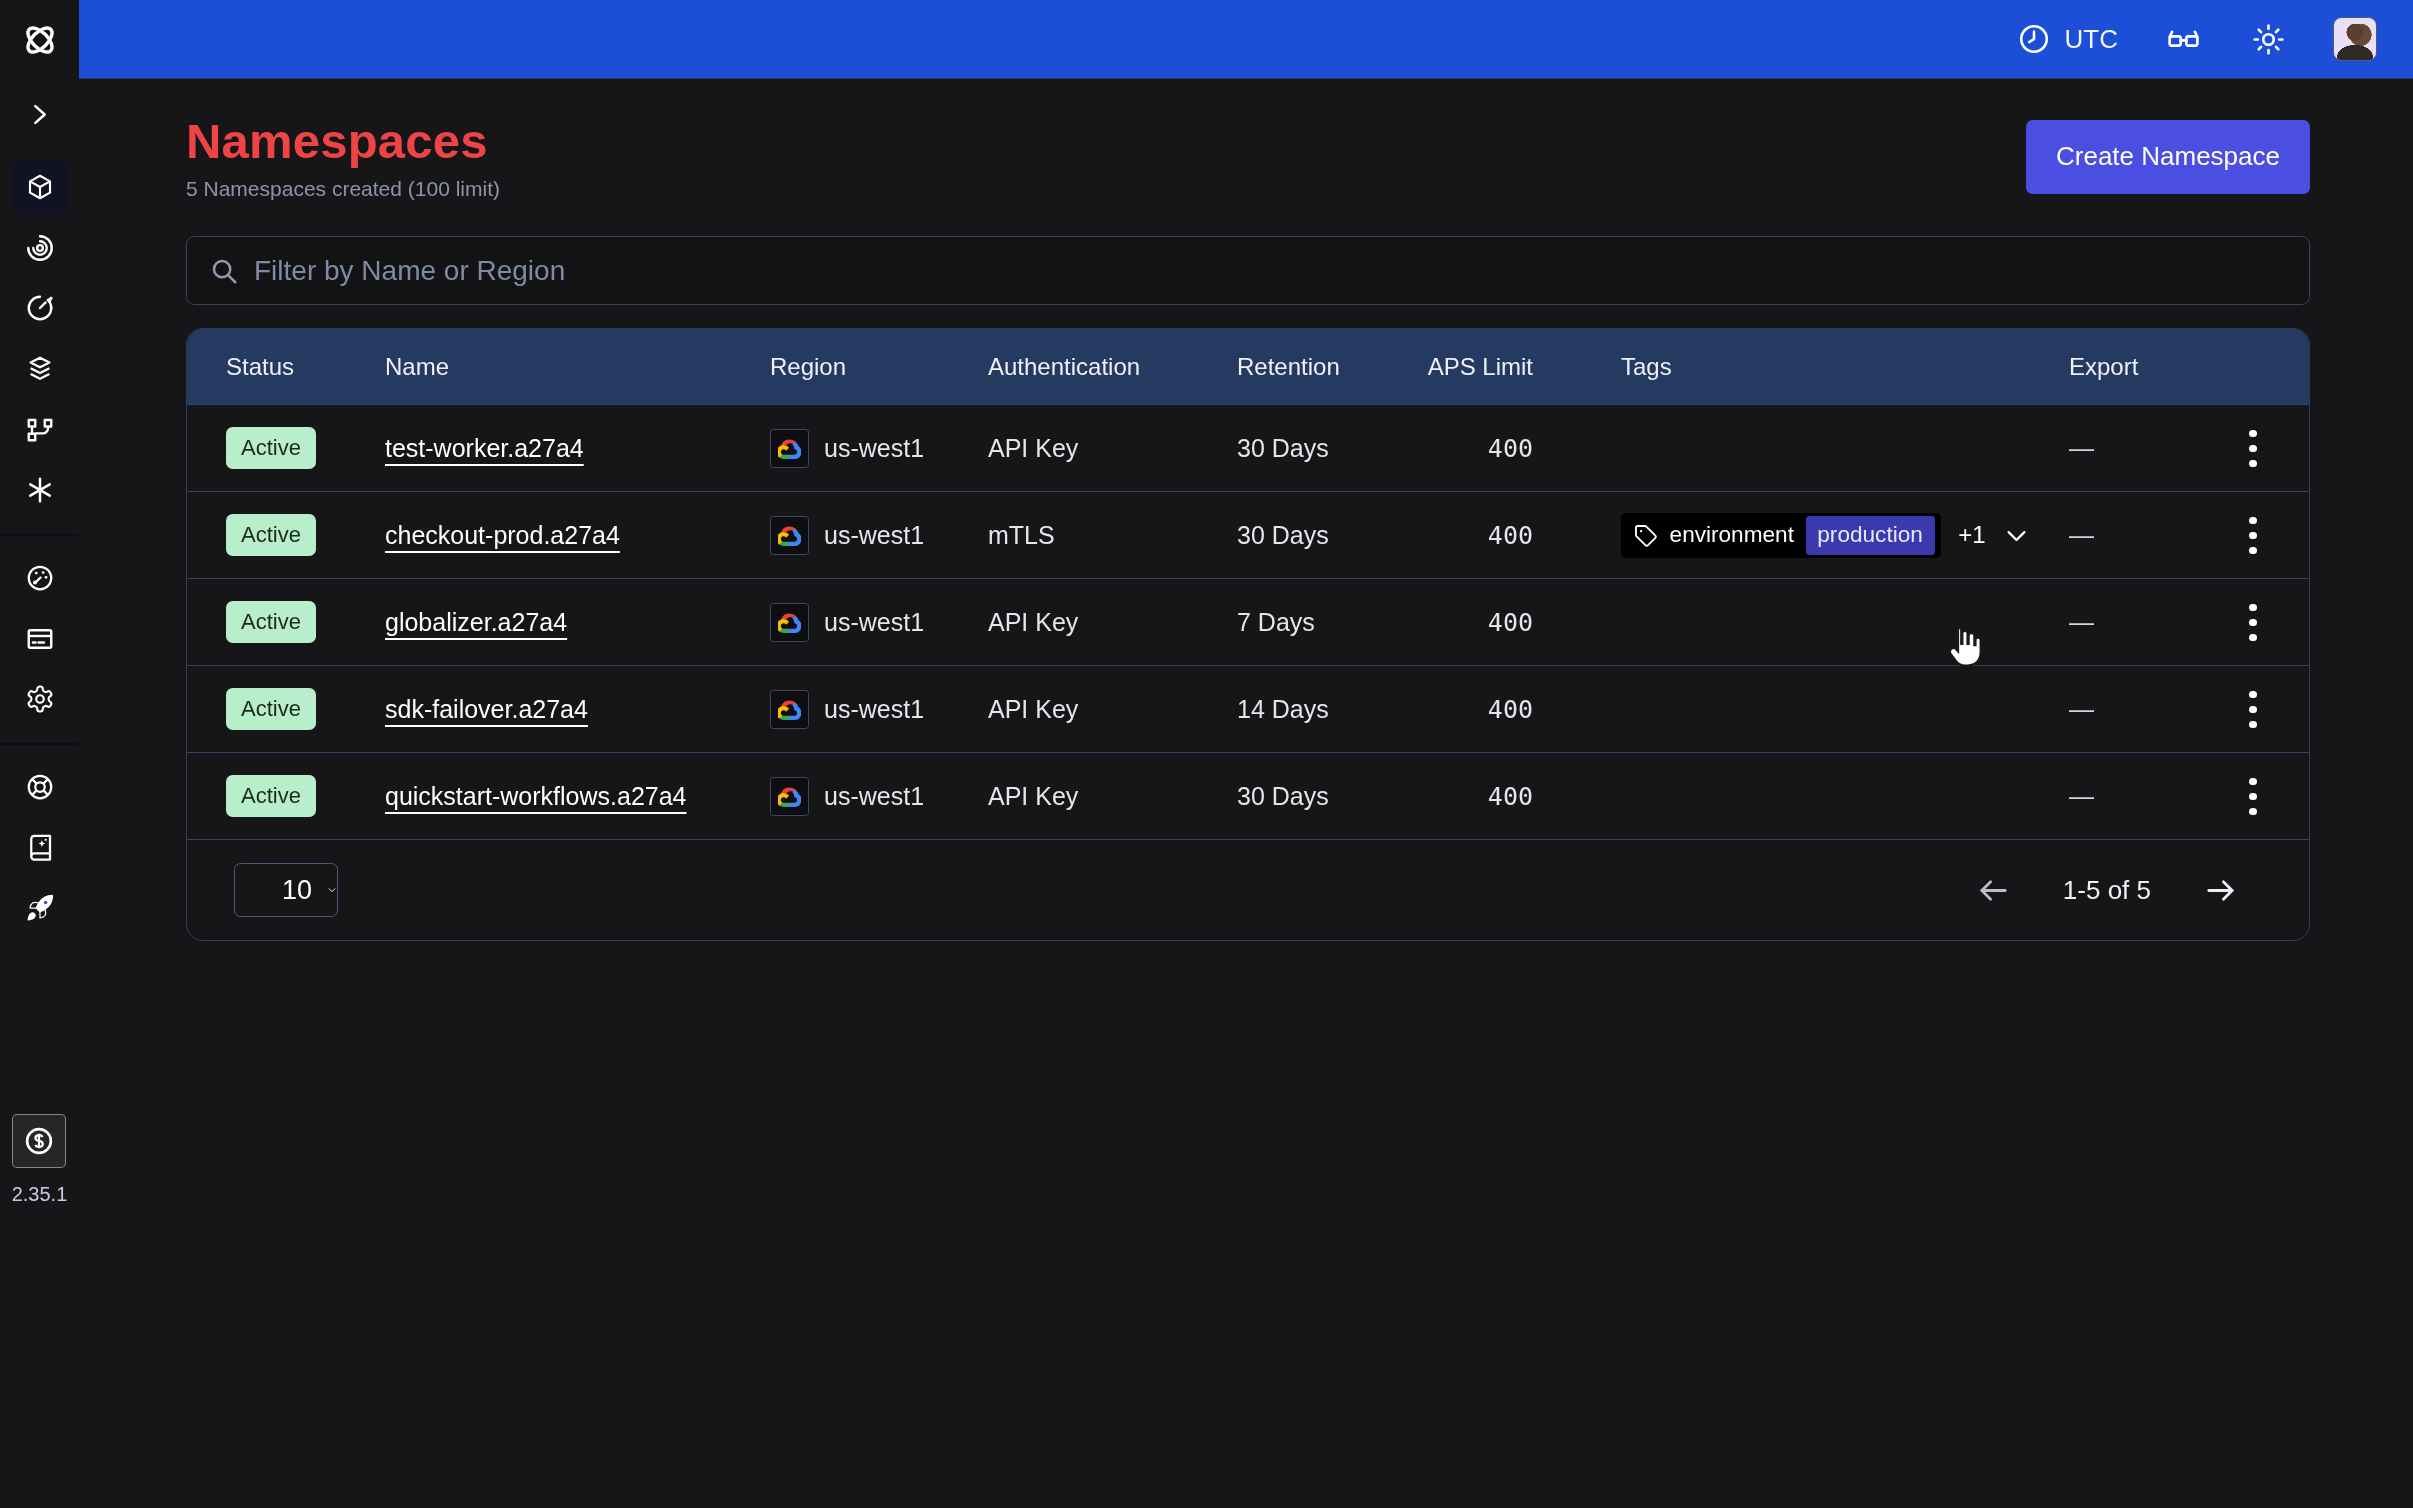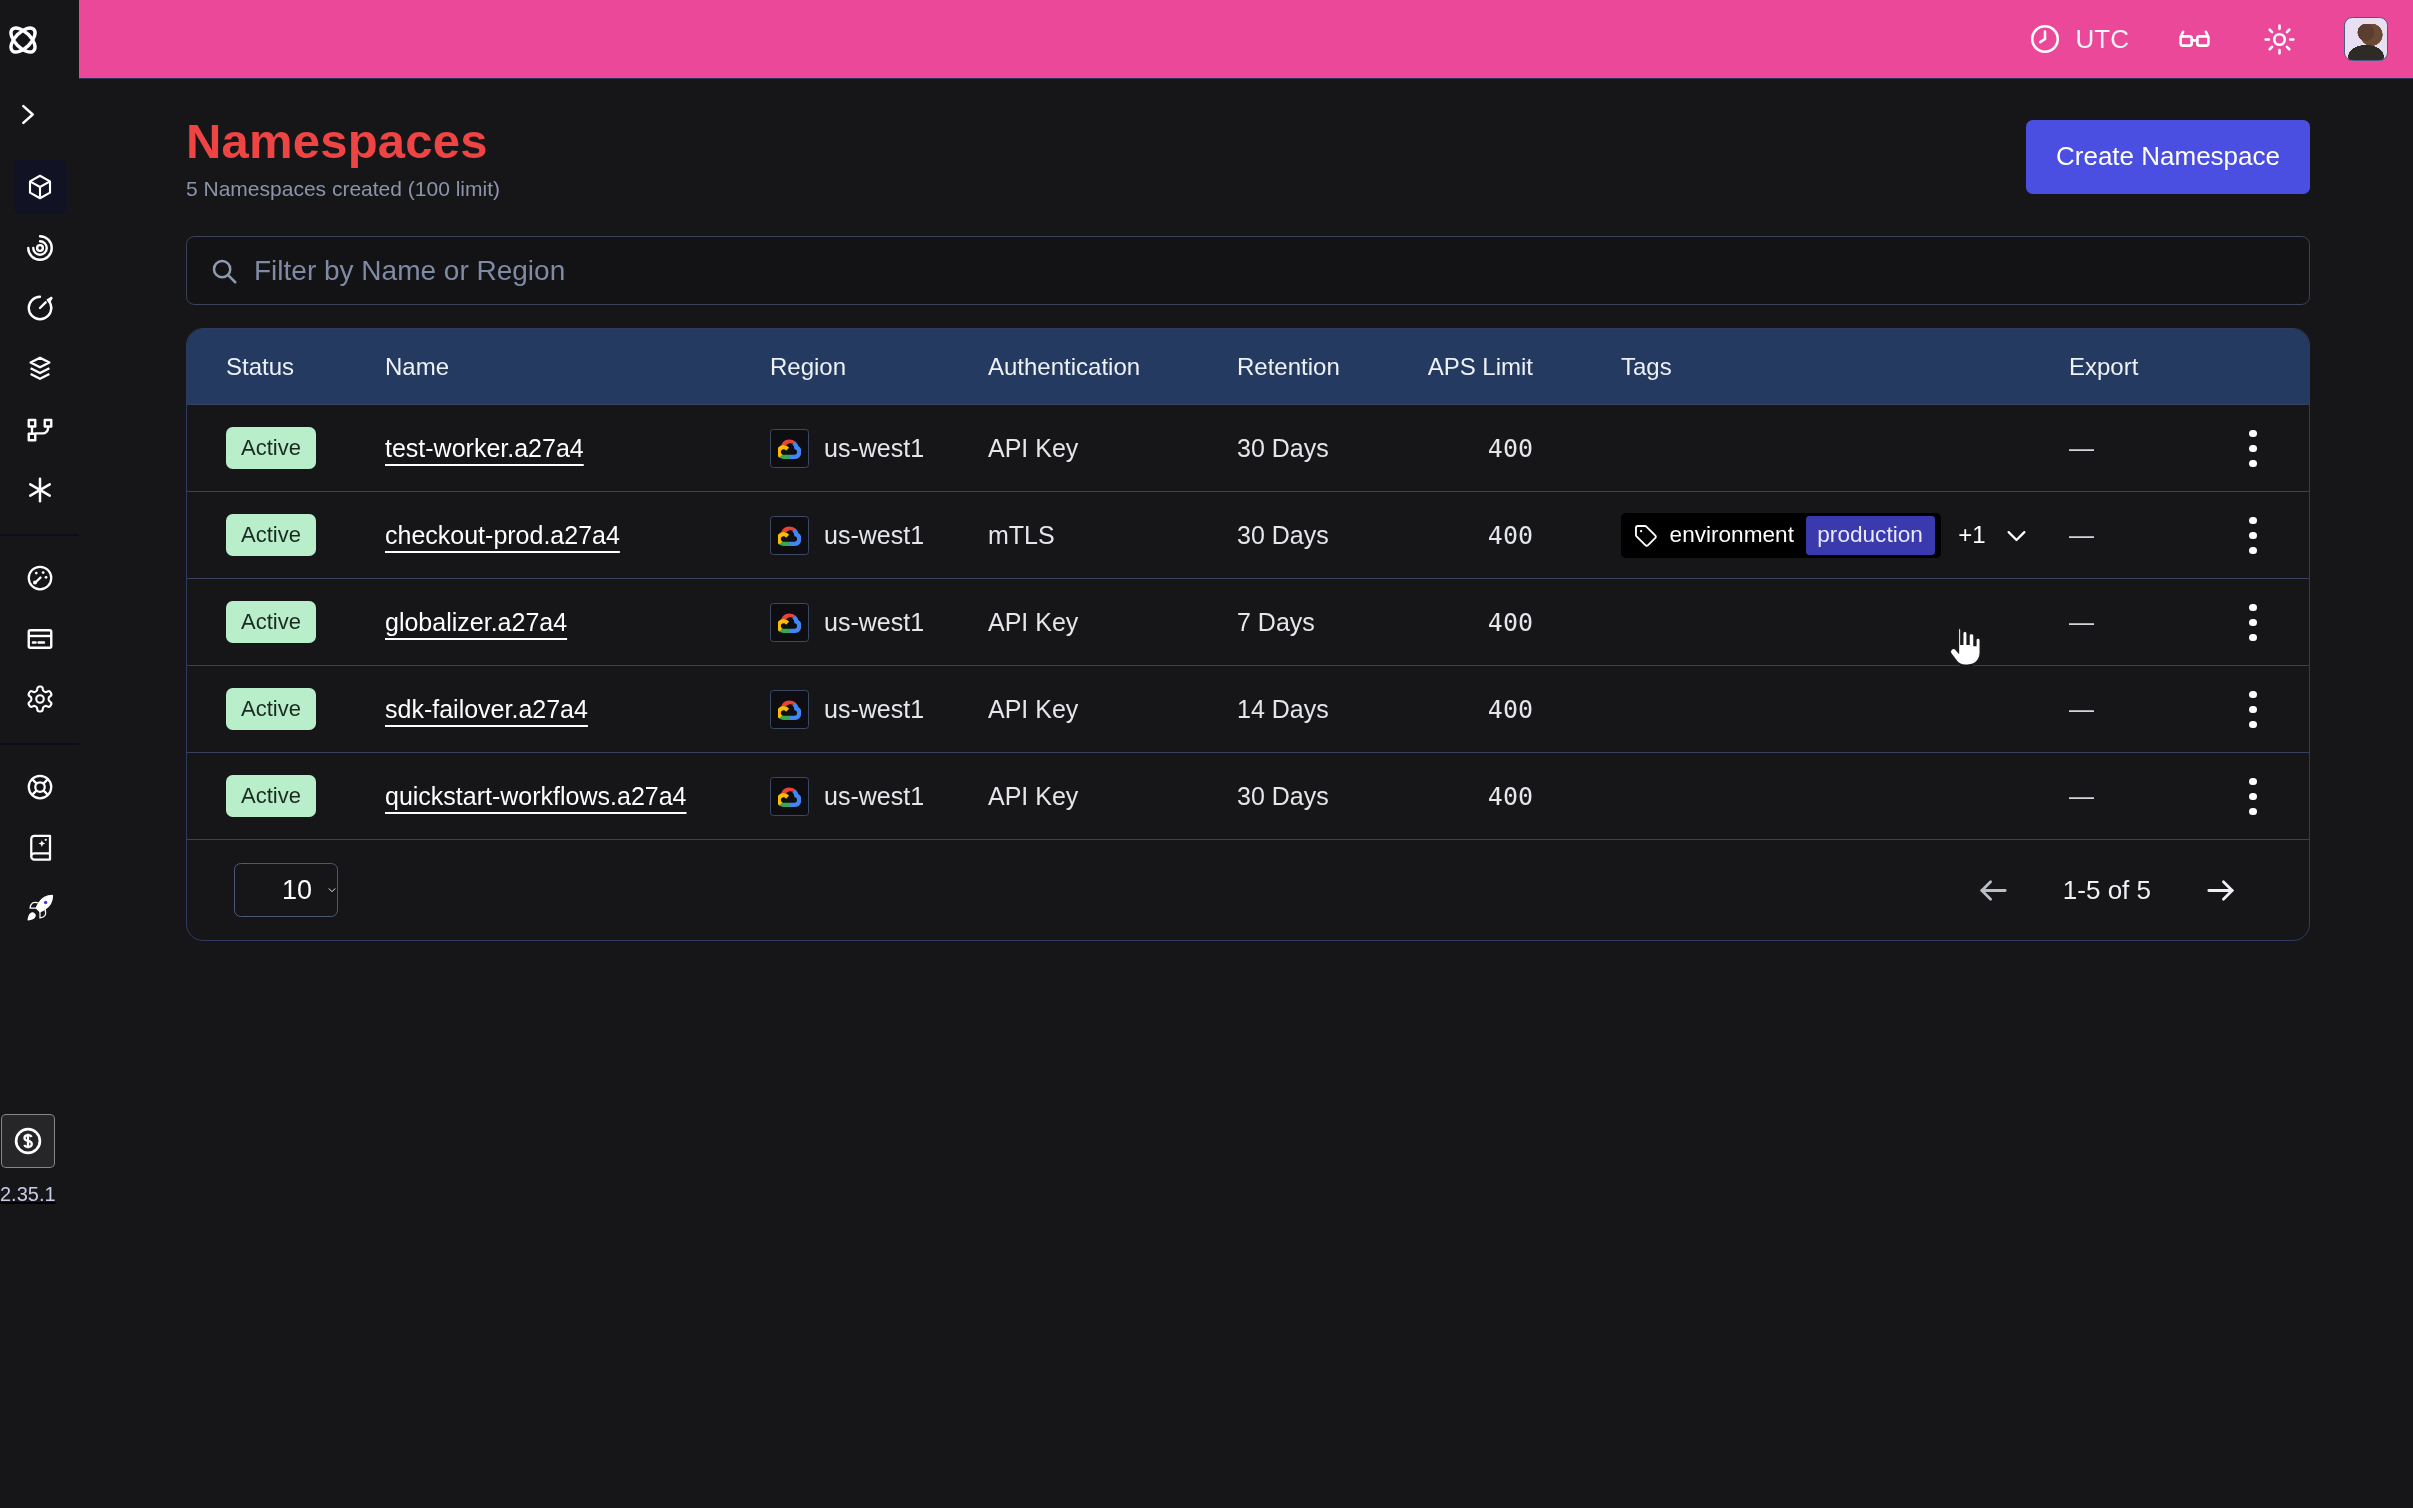--- a/index.html
+++ b/index.html
@@ -2,37 +2,37 @@
 <html style="font-size:13.4px"><head>
 <meta charset="utf-8">
 <style>
   * { margin:0; padding:0; box-sizing:border-box; }
   html,body { width:2413px; height:1508px; background:#161619; font-family:"Liberation Sans", sans-serif; overflow:hidden; }
 
   
   .sidebar {
     position:fixed; left:0; top:0; width:79px; height:1224px;
     background:linear-gradient(180deg,#4b4ce1 0%,#4547d8 45%,#373aa 0,#3336b0 68%,#272a73 85%,#1b1d41 100%);
-    display:flex; flex-direction:column; align-items:flex-start; z-index:5;text-decoration:underline;
+    display:flex; flex-direction:column; align-items:center; z-index:5;
   }
   .side-logo { margin-top:17px; width:45px; height:45px; display:flex; align-items:center; justify-content:center; }
   .side-chevron { margin-top:34px; width:54px; height:37px; display:flex; align-items:center; justify-content:center; cursor:pointer; }
   .nav { margin-top:27px; display:flex; flex-direction:column; align-items:center; width:100%; }
   .nav-item { width:54px; height:54px; margin-bottom:6.7px; border-radius:6.7px; display:flex; align-items:center; justify-content:center; cursor:pointer; }
   .nav-item.active { background:rgba(10,12,70,.28); }
   .nav-divider { width:79px; height:1.7px; background:rgba(8,8,26,.6); margin:10px 0 15px; }
   .side-bottom { margin-top:auto; display:flex; flex-direction:column; align-items:center; }
   .promo-btn { width:54px; height:54px; border:1.7px solid rgba(255,255,255,.45); background:rgba(255,255,255,.07); border-radius:5px; display:flex; align-items:center; justify-content:center; cursor:pointer; }
   .version { color:#c7cbe8; font-size:20px; margin:15px 0 18.4px; }
 
   
   .topbar {
-    position:fixed; left:79px; right:0; top:0; height:79px; background:#ec4899;
+    position:fixed; left:79px; right:0; top:0; height:79px; background:#1d4ed8;
     border-bottom:1.7px solid #2c3757; display:flex; align-items:center; justify-content:flex-end;
-    gap:45px; padding-right:25px; z-index:4;
+    gap:45px; padding-right:36px; z-index:4;
   }
   .tz { display:flex; align-items:center; gap:13.4px; color:#f2f3f6; font-size:26px; cursor:pointer; }
   .icon-btn { display:flex; align-items:center; justify-content:center; width:40px; height:40px; cursor:pointer; }
   .avatar { width:44px; height:44px; border-radius:8.4px; border:1.7px solid #4a5a80; cursor:pointer;
     background:
       radial-gradient(circle at 50% 34%, #5a3f30 0 24%, transparent 25%),
       radial-gradient(ellipse 70% 46% at 50% 92%, #2e2a26 0 60%, transparent 61%),
       radial-gradient(circle at 63% 40%, #6b4a35 0 30%, transparent 31%),
       #e9dff2;
   }

